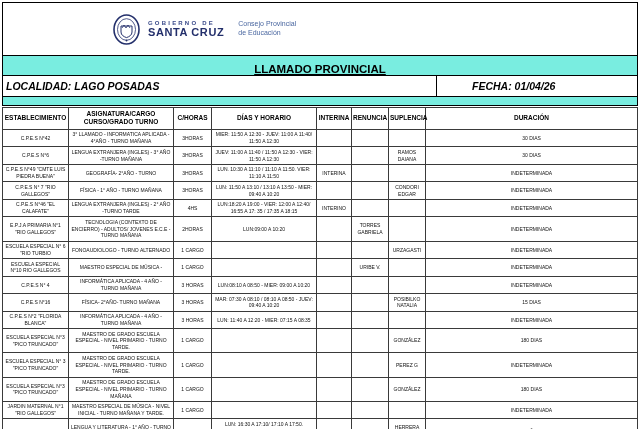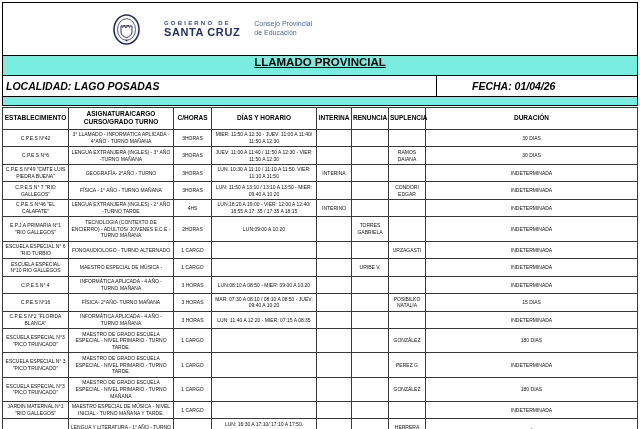--- a/index.html
+++ b/index.html
@@ -7,30 +7,30 @@
   body { font-family:"Liberation Sans", sans-serif; width:640px; height:429px; }
   .page { width:640px; height:429px; background:#fff; overflow:hidden; }
   .inner { margin:2px 2px 0 2px; }
 
   
   .letterhead {
     height:54px; border:1px solid #000; background:#fff;
     display:flex; align-items:center;
   }
   .seal { margin-left:110px; width:27px; height:31px; flex:0 0 auto; }
-  .gob-block { margin-left:24px; color:#2A3875; }
+  .gob-block { margin-left:8px; color:#2A3875; }
   .gob-top { font-size:6px; letter-spacing:2.2px; color:#3A4A8A; font-weight:bold; }
   .gob-bottom { font-size:11px; font-weight:bold; letter-spacing:.6px; color:#232F6B; }
   .consejo-block { margin-left:14px; font-size:7px; line-height:1.25; color:#4A67A0; }
 
   
   .banner {
     height:20px; background:#79EDE0;
     border-left:1px solid #000; border-right:1px solid #000; border-bottom:1px solid #000;
-    display:flex; align-items:flex-start; justify-content:center;
+    display:flex; align-items:flex-end; justify-content:center;
   }
   .banner span { font-size:11.5px; font-weight:bold; text-decoration:underline; color:#000; }
 
   
   .locrow {
     display:flex; height:21px;
     border-left:1px solid #000; border-right:1px solid #000; border-bottom:1px solid #000;
     background:#fff;
     font-style:italic;
   }

